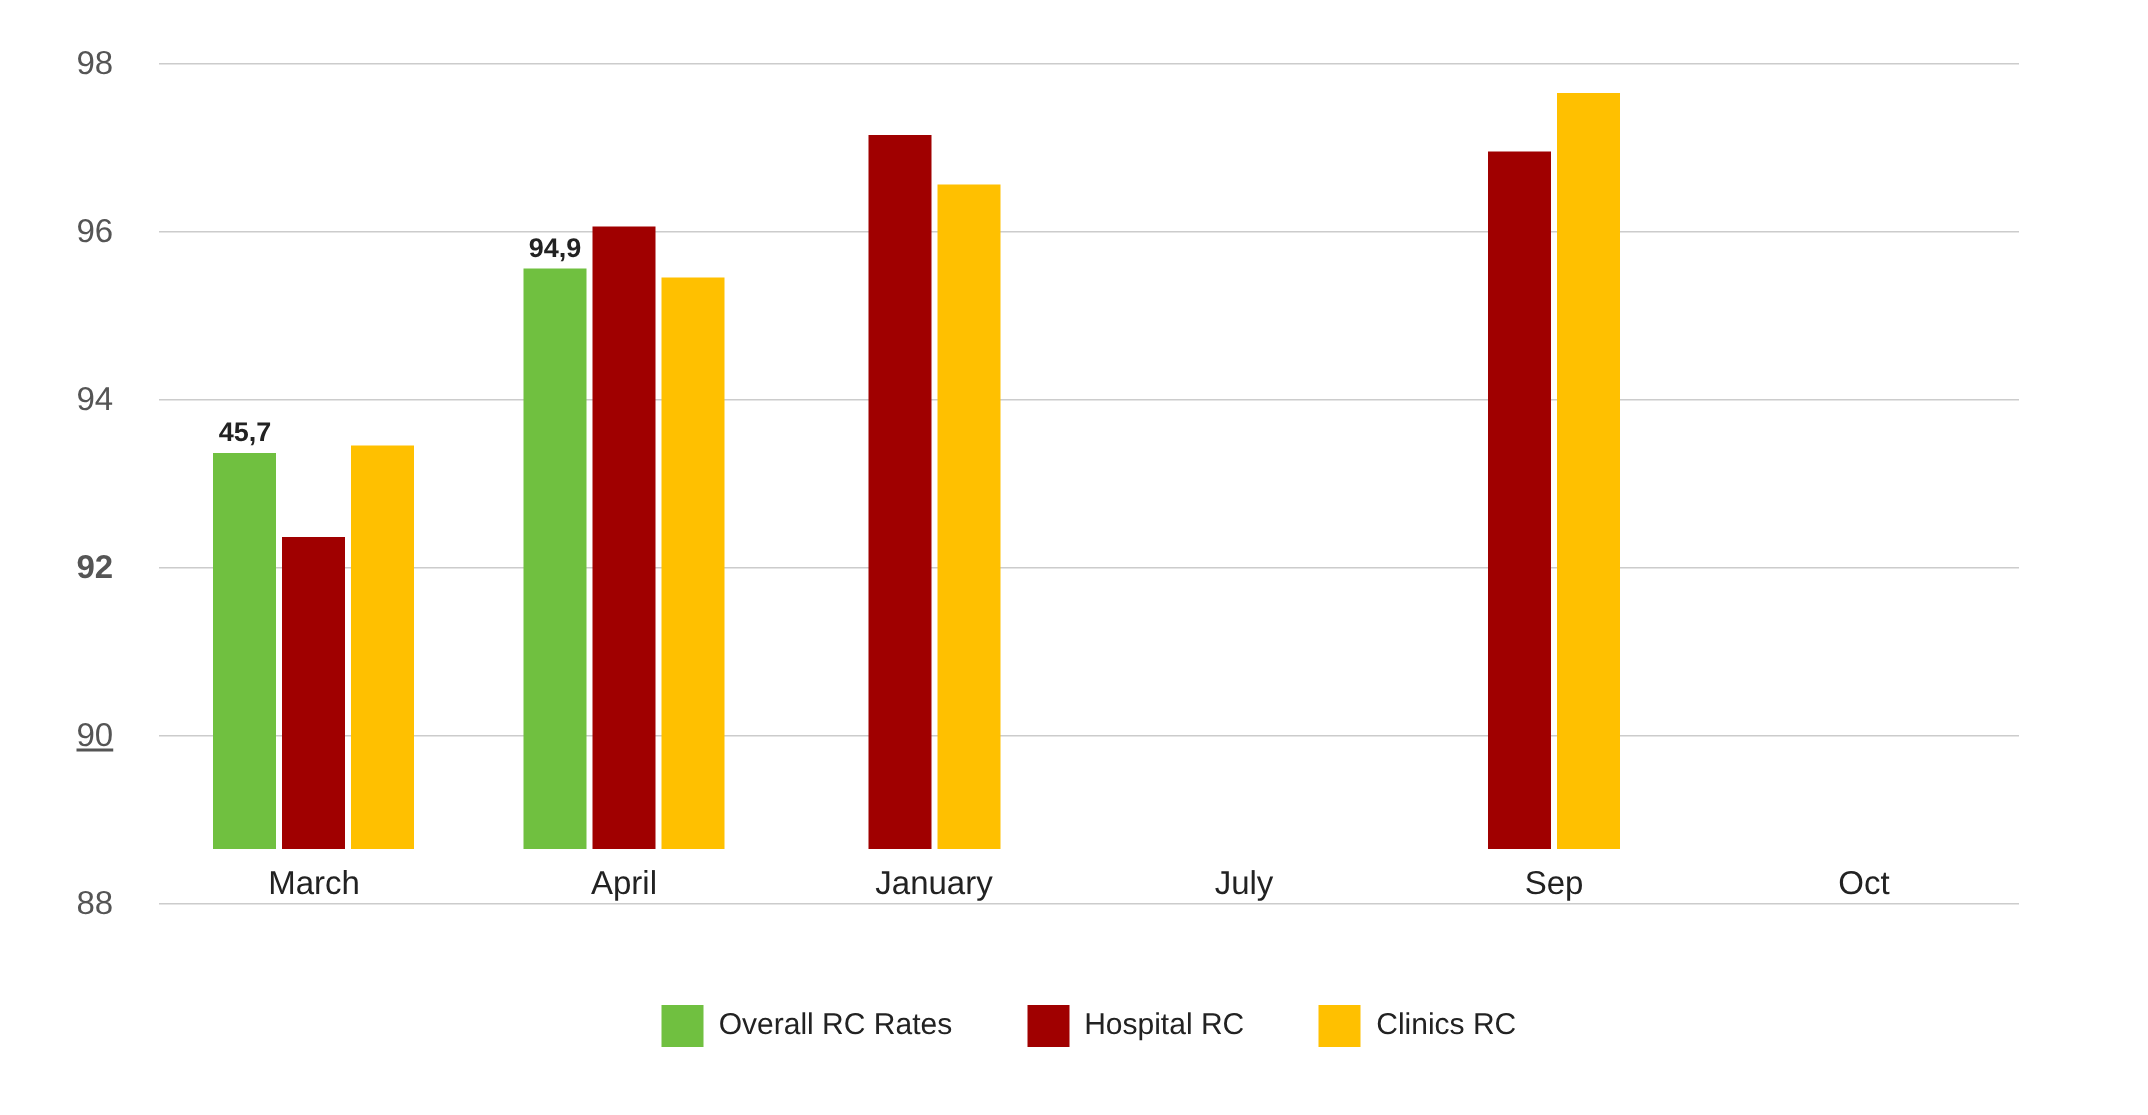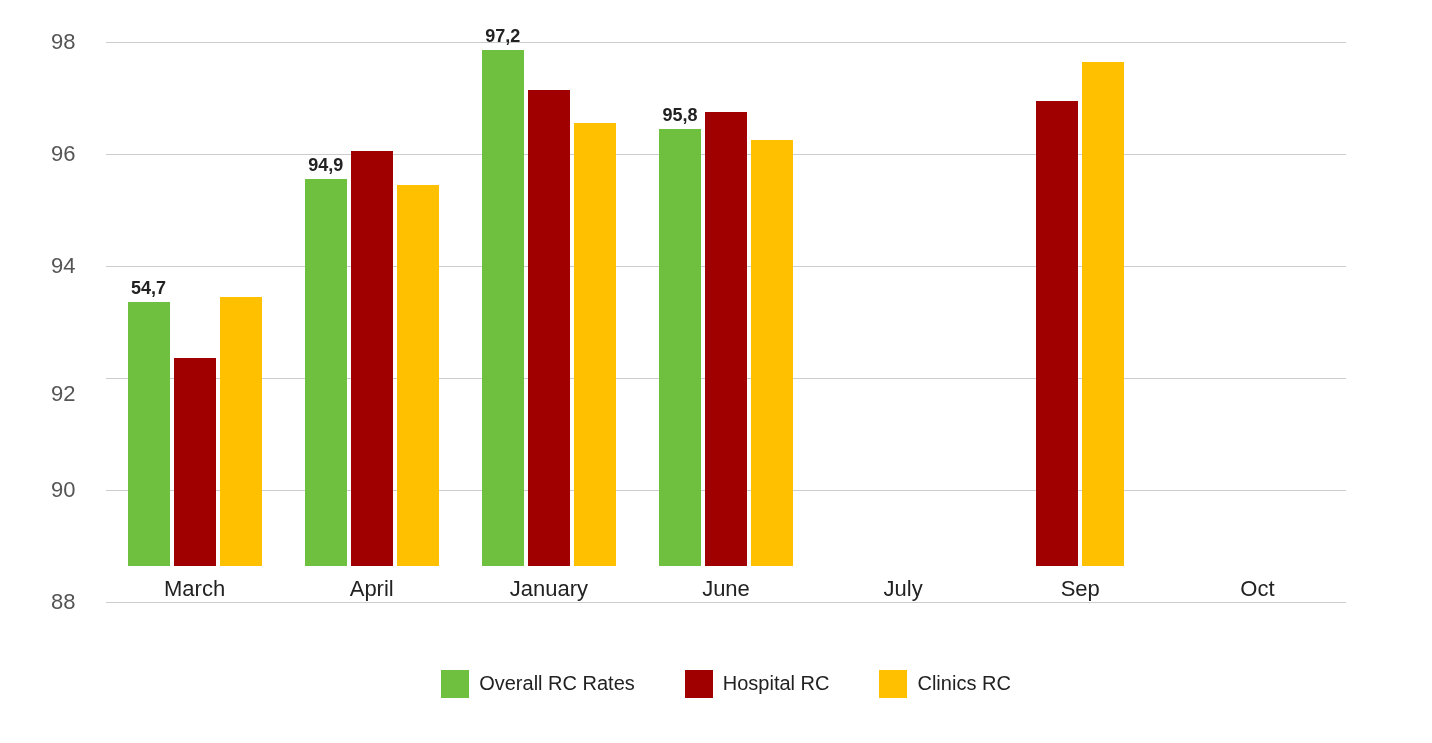--- a/index.html
+++ b/index.html
@@ -106,35 +106,35 @@
 </head>
 <body>
 
 <div class="chart-container">
   <div class="chart-area" id="chart-area" style="height: 610px;">
 
   <div class="grid-lines" style="position: absolute; top: 0px; left: 0px; right: 0px; height: 560px;">
         <div class="grid-line" style="top: 560px;"></div>
         <div class="y-label" style="top: 560px;">88</div>
         <div class="grid-line" style="top: 448px;"></div>
-        <div class="y-label" style="top: 448px;">90</div>
+        <div class="y-label" style="top: 448px; text-decoration: underline;">90</div>
         <div class="grid-line" style="top: 336px;"></div>
-        <div class="y-label" style="top: 352px;">92</div>
+        <div class="y-label" style="top: 336px; font-weight: bold;">92</div>
         <div class="grid-line" style="top: 224px;"></div>
         <div class="y-label" style="top: 224px;">94</div>
         <div class="grid-line" style="top: 112px;"></div>
         <div class="y-label" style="top: 112px;">96</div>
         <div class="grid-line" style="top: 0px;"></div>
         <div class="y-label" style="top: 0px;">98</div>
       </div>
       <div class="bars-area" style="height: 560px;">
         <div class="month-group">
           <div class="bars-row">
             <div class="bar-wrapper">
-              <div class="bar-value">54,7</div>
+              <div class="bar-value">45,7</div>
               <div class="bar bar-green" style="height: 263.2px;"></div>
             </div>
             <div class="bar-wrapper">
               <div class="bar-value" style="visibility: hidden;">91.7</div>
               <div class="bar bar-red" style="height: 207.2px;"></div>
             </div>
             <div class="bar-wrapper">
               <div class="bar-value" style="visibility: hidden;">92.8</div>
               <div class="bar bar-yellow" style="height: 268.8px;"></div>
             </div>
@@ -154,50 +154,29 @@
             <div class="bar-wrapper">
               <div class="bar-value" style="visibility: hidden;">94.8</div>
               <div class="bar bar-yellow" style="height: 380.8px;"></div>
             </div>
           </div>
           <div class="month-label">April</div>
         </div>
         <div class="month-group">
           <div class="bars-row">
             <div class="bar-wrapper">
-              <div class="bar-value">97,2</div>
-              <div class="bar bar-green" style="height: 515.2px;"></div>
-            </div>
-            <div class="bar-wrapper">
               <div class="bar-value" style="visibility: hidden;">96.5</div>
               <div class="bar bar-red" style="height: 476px;"></div>
             </div>
             <div class="bar-wrapper">
               <div class="bar-value" style="visibility: hidden;">95.9</div>
               <div class="bar bar-yellow" style="height: 442.4px;"></div>
             </div>
           </div>
           <div class="month-label">January</div>
-        </div>
-        <div class="month-group">
-          <div class="bars-row">
-            <div class="bar-wrapper">
-              <div class="bar-value">95,8</div>
-              <div class="bar bar-green" style="height: 436.8px;"></div>
-            </div>
-            <div class="bar-wrapper">
-              <div class="bar-value" style="visibility: hidden;">96.1</div>
-              <div class="bar bar-red" style="height: 453.6px;"></div>
-            </div>
-            <div class="bar-wrapper">
-              <div class="bar-value" style="visibility: hidden;">95.6</div>
-              <div class="bar bar-yellow" style="height: 425.6px;"></div>
-            </div>
-          </div>
-          <div class="month-label">June</div>
         </div>
         <div class="month-group">
           <div class="month-label">July</div>
         </div>
         <div class="month-group">
           <div class="bars-row">
             <div class="bar-wrapper">
               <div class="bar-value" style="visibility: hidden;">96.3</div>
               <div class="bar bar-red" style="height: 464.8px;"></div>
             </div>

